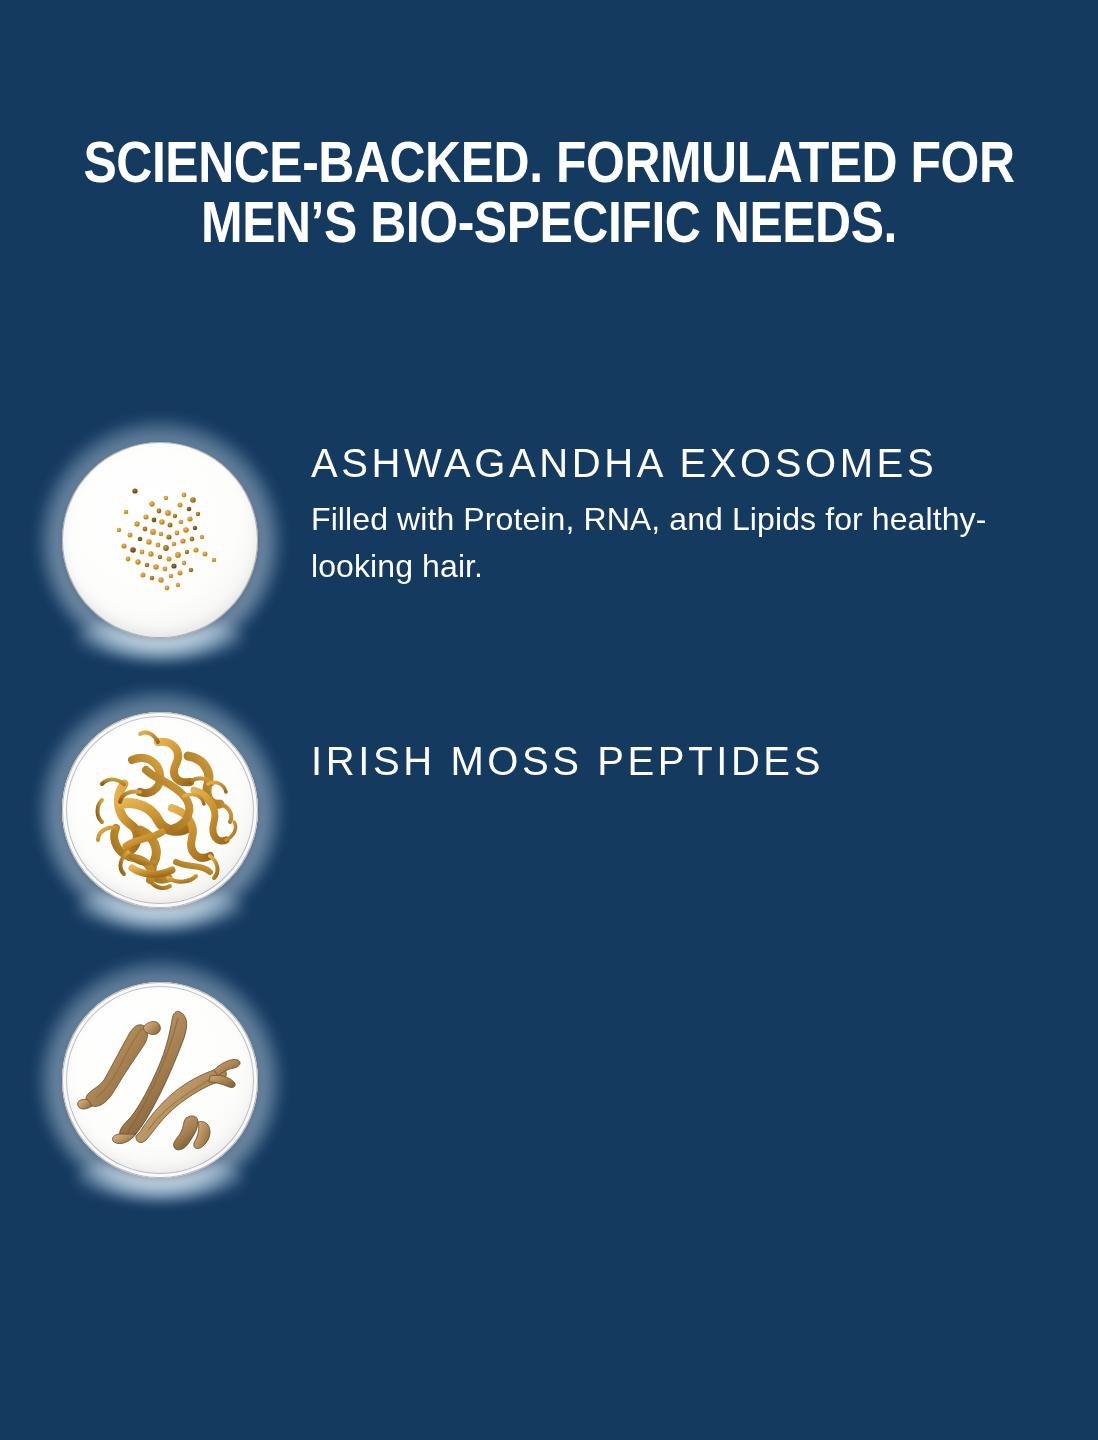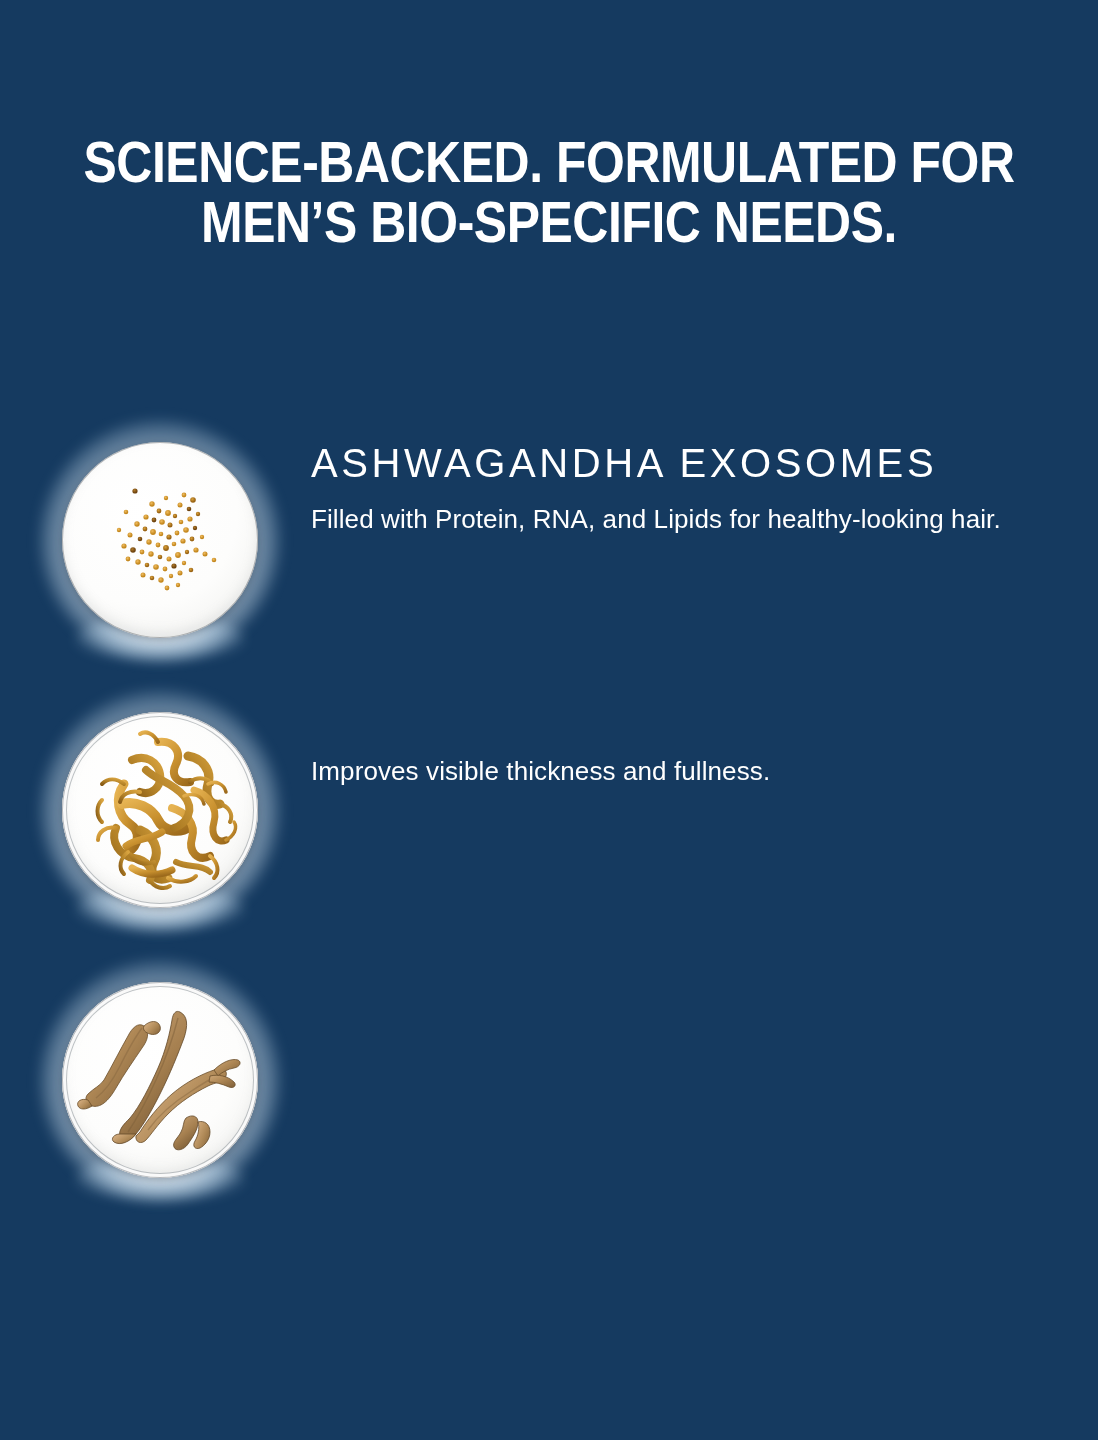--- a/index.html
+++ b/index.html
@@ -133,21 +133,21 @@
     font-size: 40px;
     line-height: 46px;
     letter-spacing: 3.6px;
     white-space: nowrap;
     margin: 0;
   }
   .ing-desc {
     color: #ffffff;
     font-family: "Liberation Sans Narrow", "Liberation Sans", sans-serif;
     font-weight: 400;
-    font-size: 26px;
+    font-size: 32px;
     line-height: 47px;
     letter-spacing: 0.1px;
     margin: 10px 0 0 0;
     max-width: 716px;
   }
 
   
   .row-1 .txt { top: 20px; }
   .row-2 .txt { top: 48px; }
   .row-3 .txt { top: 22px; }
@@ -302,21 +302,21 @@
             <path d="M78 80 C 68 78, 60 82, 58 90" stroke="url(#mossB)" stroke-width="4"></path>
             <path d="M146 72 C 154 68, 162 72, 164 80" stroke="url(#mossA)" stroke-width="3.5"></path>
             <path d="M92 150 C 82 154, 72 150, 68 142" stroke="url(#mossB)" stroke-width="4"></path>
             <path d="M122 84 C 132 80, 140 84, 142 92" stroke="url(#mossA)" stroke-width="3.5"></path>
             <path d="M66 140 C 58 146, 56 156, 62 162" stroke="url(#mossB)" stroke-width="4"></path>
           </g>
         </svg>
       </div>
     </div>
     <div class="txt">
-      <div class="ing-desc">Improves visible thickness and fullness.</div>
+      <div class="ing-title">IRISH MOSS PEPTIDES</div>
     </div>
   </div>
 
   <div class="row row-3">
     <div class="dish-wrap">
       <div class="dish-glow"></div>
       <div class="dish-glow-bottom"></div>
       <div class="dish double-rim">
         <svg class="dish-svg" viewBox="0 0 196 196">
           <defs>

